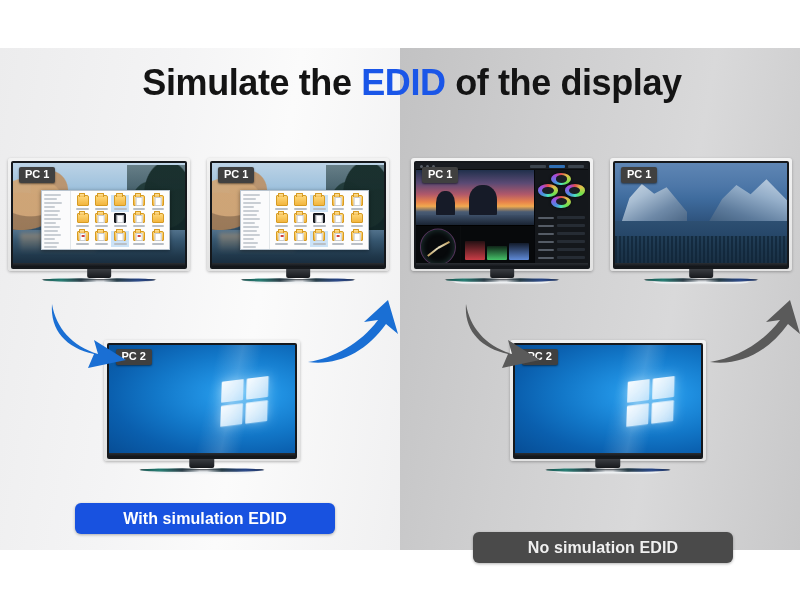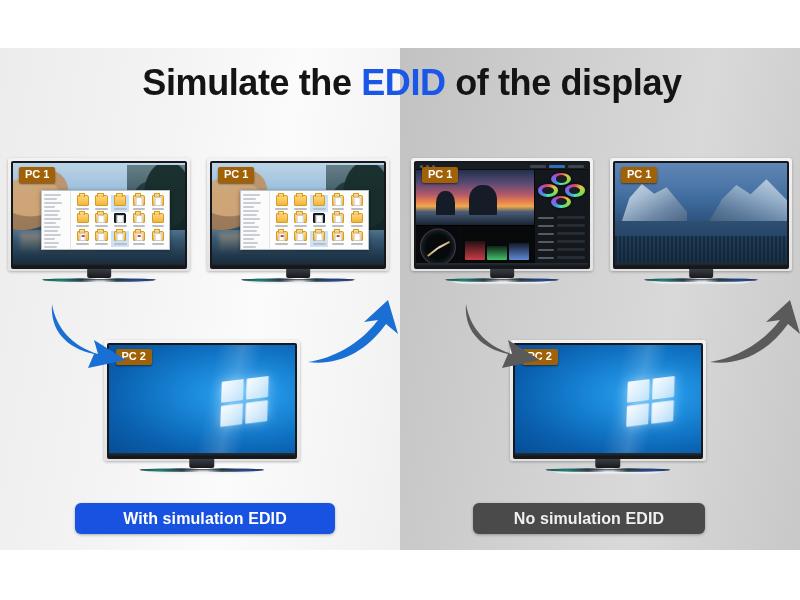--- a/index.html
+++ b/index.html
@@ -39,21 +39,21 @@
       border-radius:0 0 2px 2px;}
   .stand{position:absolute;left:50%;transform:translateX(-50%);
       height:14px;border-radius:0 0 50% 50%/0 0 100% 100%;
       background:linear-gradient(180deg,rgba(255,255,255,0) 42%,#5d6166 46%,#c8ccd0 56%,#eef1f3 68%,rgba(255,255,255,0) 84%);}
   .stand-glow{position:absolute;height:4px;top:5px;border-radius:50%;
       background:linear-gradient(90deg,#0d4f49,#1a7a6e 16%,#20343f 34%,transparent 48%,transparent 54%,#1d3540 66%,#1f3f86 85%,#122a5c);
       opacity:.9;}
 
   
   .pc-tag{position:absolute;left:3.5%;top:4%;
-      background:#a16207;color:#ffffff;font-weight:bold;
+      background:#404040;color:#ffffff;font-weight:bold;
       padding:2px 6px 3px 6px;border-radius:2px;line-height:1;z-index:4;
       box-shadow:0 1px 2px rgba(0,0,0,.5);}
 
   
   .wp-lake{position:absolute;inset:0;
       background:
         linear-gradient(180deg,#bcd3e6 0%,#9cc0dc 26%,#7fa9cc 40%,#3f5e78 52%,#2b465c 70%,#1b2d3d 100%);}
   .wp-lake .trees-l{position:absolute;left:0;top:8%;width:46%;height:62%;
       background:
         radial-gradient(ellipse at 22% 40%,rgba(208,166,120,.95) 0 34%,transparent 36%),
@@ -636,15 +636,15 @@
   <svg class="arrow" style="left:452px;top:298px;" width="104" height="72" viewBox="0 0 104 72">
     <path d="M14,6 C18,30 34,48 60,56 L56,42 L88,62 L50,70 L56,56 C28,50 12,32 14,6 Z" fill="#5a5a5a"></path>
   </svg>
 
   <svg class="arrow" style="left:706px;top:300px;" width="104" height="70" viewBox="0 0 104 70">
     <path d="M4,62 C30,58 56,44 74,20 L60,22 L84,0 L94,34 L82,24 C62,52 34,66 4,62 Z" fill="#5a5a5a"></path>
   </svg>
 
   <div class="badge badge-blue" style="left:75px;top:503px;width:260px;">With simulation EDID</div>
 
-  <div class="badge badge-gray" style="left:473px;top:503px;width:232px;">No simulation EDID</div>
+  <div class="badge badge-gray" style="left:473px;top:532px;width:260px;">No simulation EDID</div>
 
 </div>
 
 </body></html>

